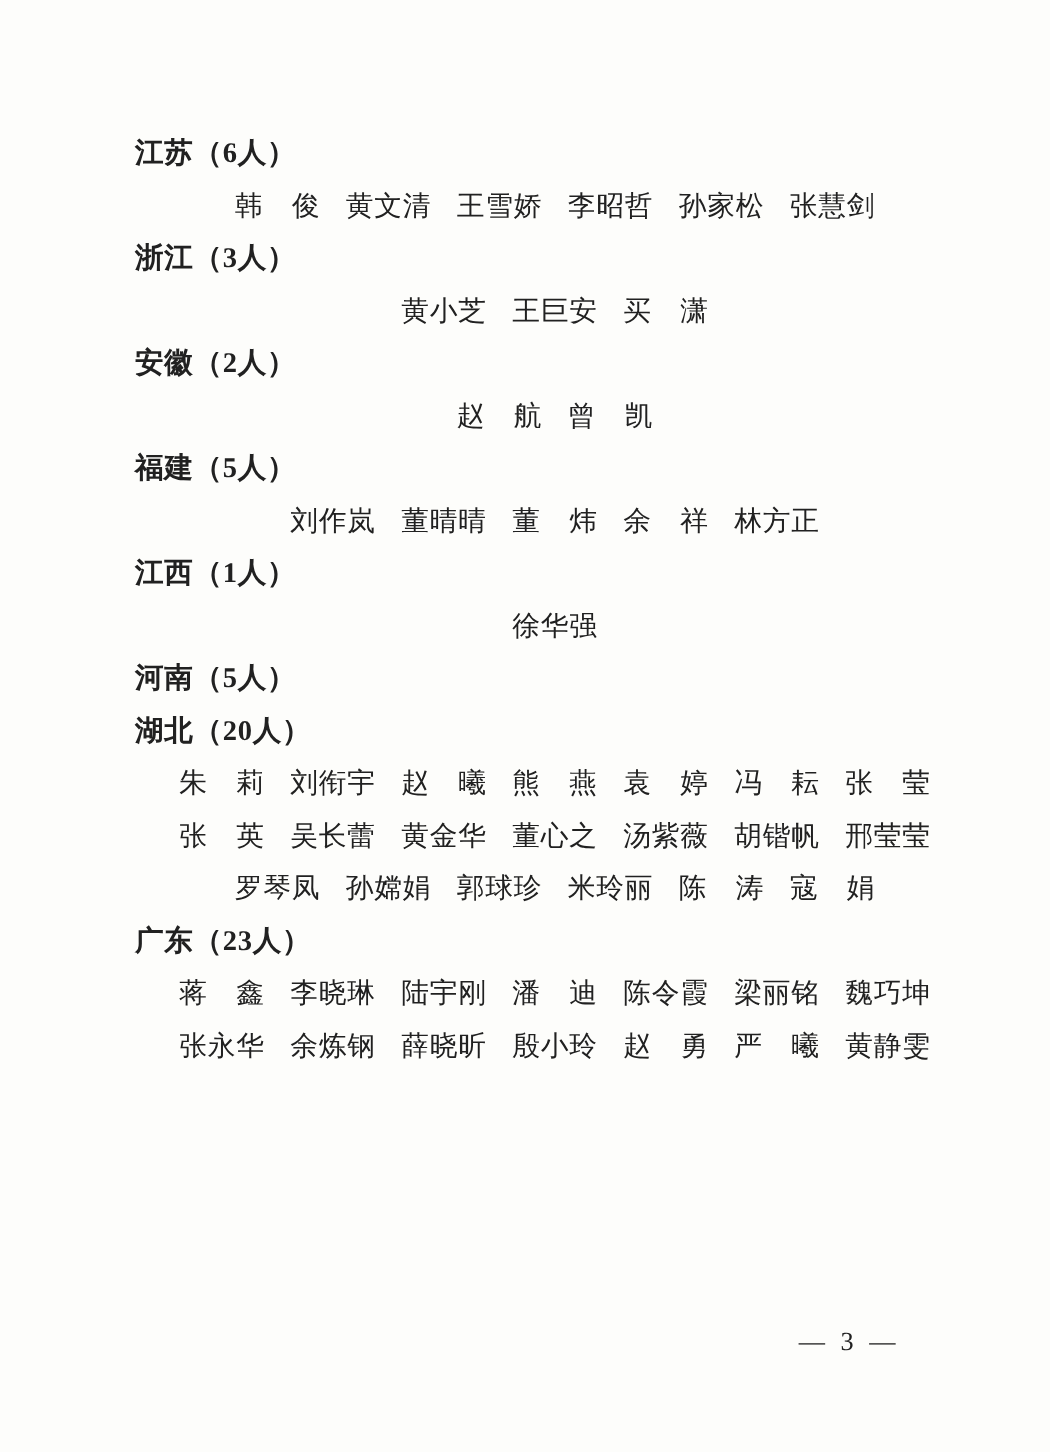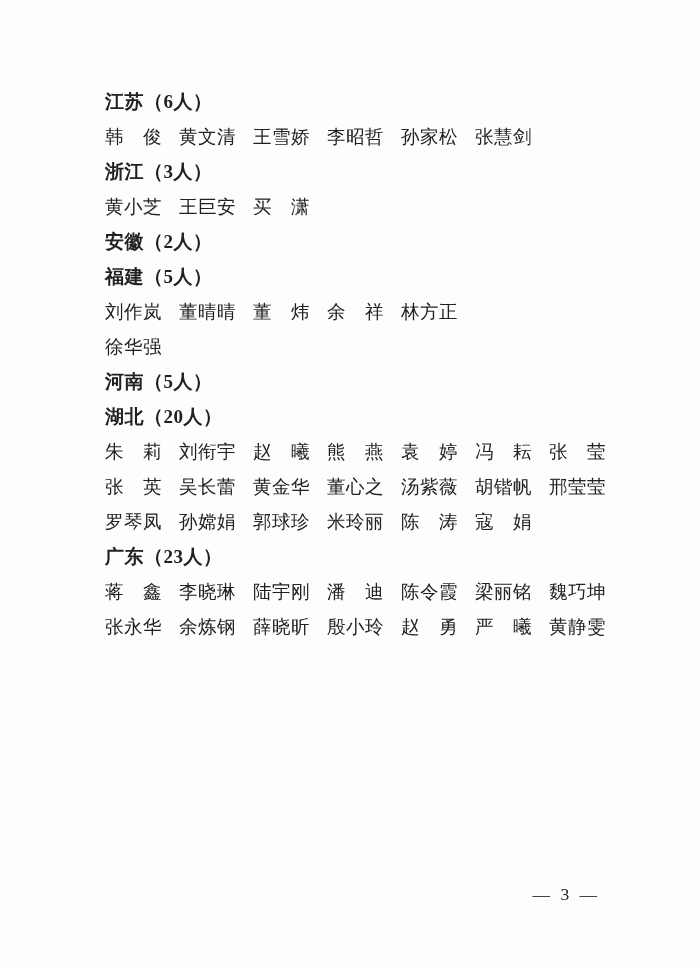--- a/index.html
+++ b/index.html
@@ -18,30 +18,30 @@
   .doc-body {
     position: absolute;
     left: 90px;
     top: 84px;
     right: 50px;
   }
   .line {
     height: 35px;
     display: flex;
     align-items: center;
-    margin-left: 15px;
   }
   .province-header {
     font-weight: bold;
     font-size: 19px;
     letter-spacing: 0.5px;
   }
   .names-row {
     gap: 17px;
     font-size: 18.5px;
+    justify-content: center;
   }
   .person-name {
     white-space: pre;
     letter-spacing: 0.5px;
   }
   .page-footer {
     position: absolute;
     top: 884px;
     right: 100px;
     font-size: 17.5px;
@@ -62,28 +62,33 @@
       <span class="person-name">孙家松</span>
       <span class="person-name">张慧剑</span>
     </div>
     <div class="line province-header">浙江（3人）</div>
     <div class="line names-row">
       <span class="person-name">黄小芝</span>
       <span class="person-name">王巨安</span>
       <span class="person-name">买　潇</span>
     </div>
     <div class="line province-header">安徽（2人）</div>
+    <div class="line names-row">
+      <span class="person-name">赵　航</span>
+      <span class="person-name">曾　凯</span>
+    </div>
     <div class="line province-header">福建（5人）</div>
     <div class="line names-row">
       <span class="person-name">刘作岚</span>
       <span class="person-name">董晴晴</span>
       <span class="person-name">董　炜</span>
       <span class="person-name">余　祥</span>
       <span class="person-name">林方正</span>
     </div>
+    <div class="line province-header">江西（1人）</div>
     <div class="line names-row">
       <span class="person-name">徐华强</span>
     </div>
     <div class="line province-header">河南（5人）</div>
     <div class="line province-header">湖北（20人）</div>
     <div class="line names-row">
       <span class="person-name">朱　莉</span>
       <span class="person-name">刘衔宇</span>
       <span class="person-name">赵　曦</span>
       <span class="person-name">熊　燕</span>

